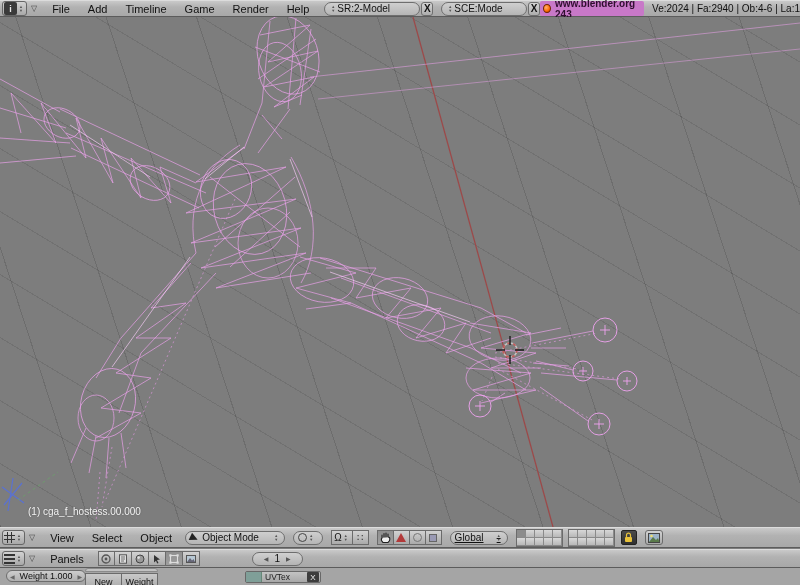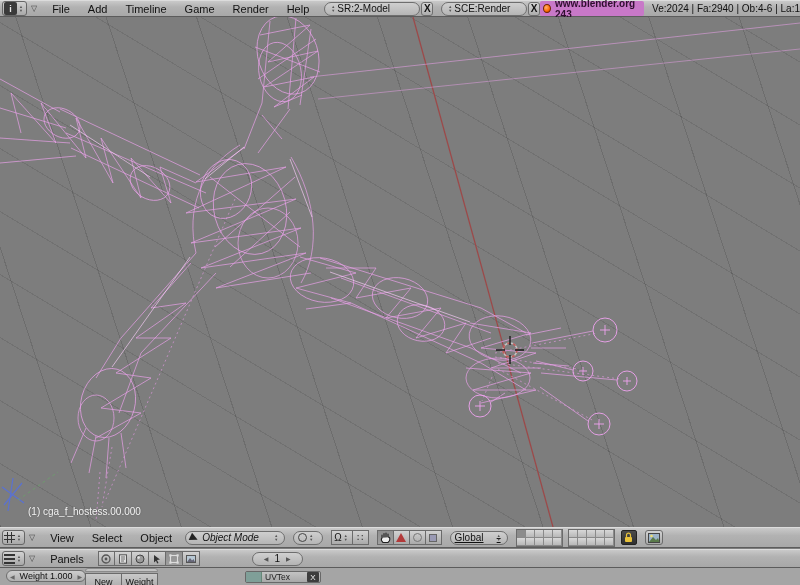--- a/index.html
+++ b/index.html
@@ -161,21 +161,21 @@
         </span>
       <span>SR:2-Model</span>
     </div>
     <div class="xbtn">X</div>
 
     <div class="field" style="width:100px; margin-left:8px;">
       <span class="updn">
           <span>▲</span>
           <span>▼</span>
         </span>
-      <span>SCE:Render</span>
+      <span>SCE:Mode</span>
     </div>
     <div class="xbtn">X</div>
 
     <div class="banner" style="background:#c878c8; ">
       <span class="banner-dot"></span>
       <span>www.blender.org 243</span>
     </div>
     <span class="stats">Ve:2024 | Fa:2940 | Ob:4-6 | La:1</span>
   </div>
 
@@ -279,21 +279,21 @@
       <div class="updn">
           <span>▲</span>
           <span>▼</span>
         </div>
     </div>
     <span class="collapse-tri">▽</span>
     <span class="menu-item">View</span>
     <span class="menu-item">Select</span>
     <span class="menu-item">Object</span>
 
-    <div class="field" style="width:100px; margin-left:4px; justify-content:space-between;font-style:italic;">
+    <div class="field" style="width:100px; margin-left:4px; justify-content:space-between;">
       <span class="mode-icon"></span>
       <span style="flex:1">Object Mode</span>
       <span class="updn">
           <span>▲</span>
           <span>▼</span>
         </span>
     </div>
 
     <div class="field" style="width:30px; margin-left:8px;">
       <span class="circ-gray" style="border-color:#444;"></span>

